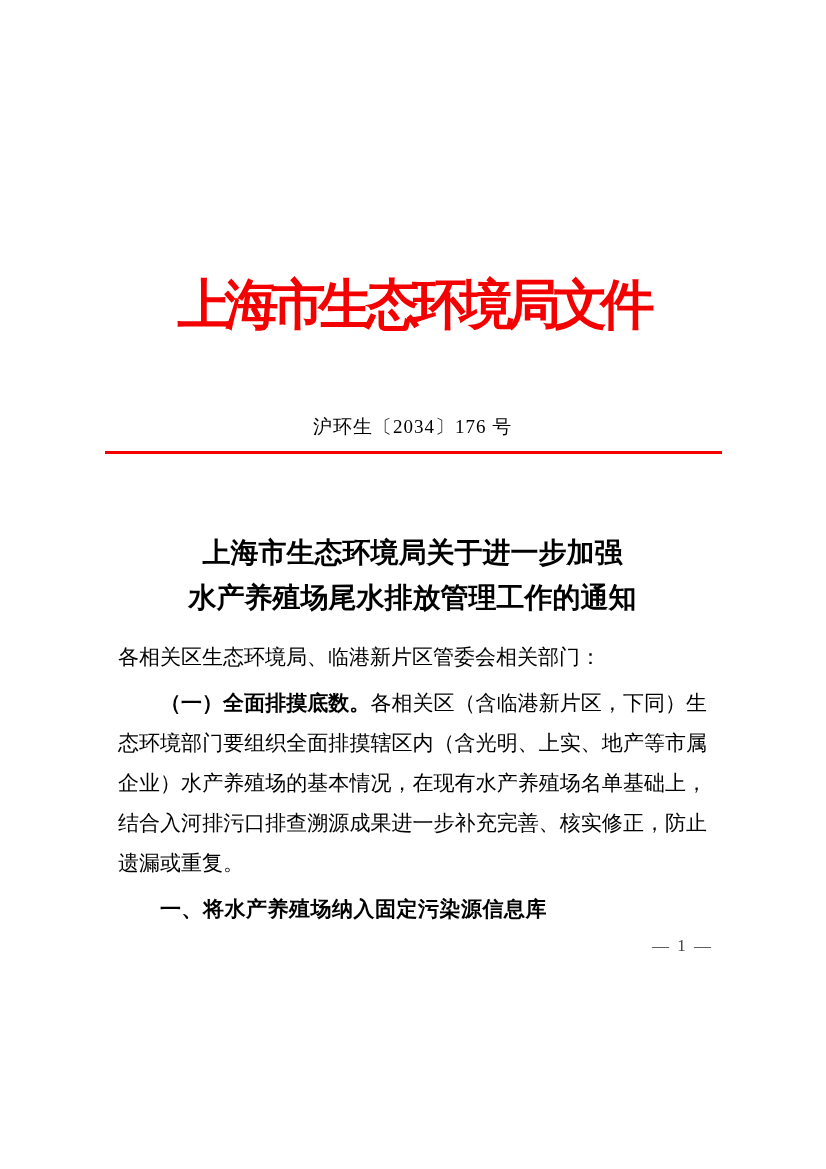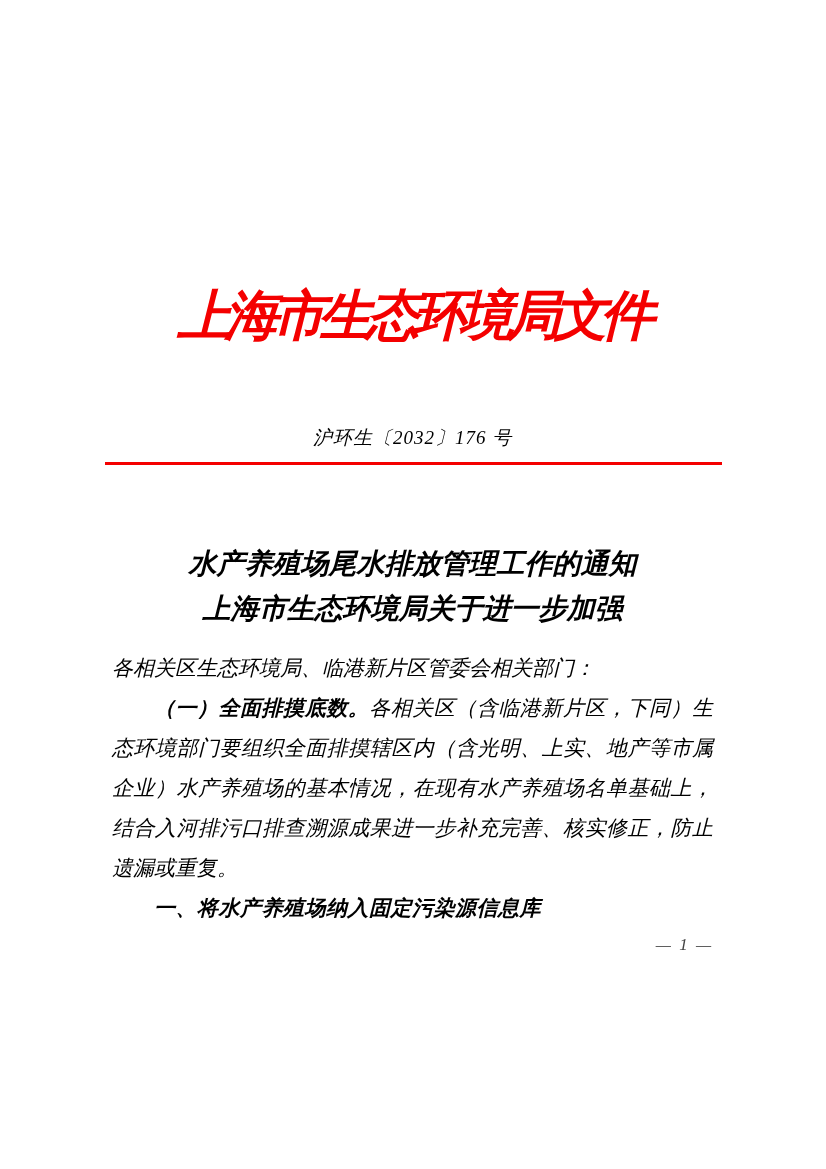--- a/index.html
+++ b/index.html
@@ -9,22 +9,21 @@
   }
   .page {
     position: relative;
     width: 826px;
     height: 1169px;
     background: #ffffff;
     overflow: hidden;
     font-family: "Liberation Serif", serif;
     color: #000000;
     box-sizing: border-box;
-    padding: 12px 113px 0 112px;
-    font-style: italic;
+    padding: 1px 113px 0 112px;
   }
   .agency-title {
     margin-top: 272px;
     text-align: center;
     color: #f40000;
     font-size: 54px;
     line-height: 64px;
     font-weight: 700;
     letter-spacing: -7px;
     white-space: nowrap;
@@ -57,21 +56,21 @@
     display: block;
   }
   .body-text {
     margin-top: 17px;
     font-size: 21px;
     line-height: 40px;
     text-align: justify;
     font-family: "Liberation Serif", serif;
   }
   .body-text p {
-    margin: 0;
+    margin: 6px;
     padding: 0;
   }
   .indent {
     text-indent: 2em;
   }
   .section-heading {
     font-weight: 700;
     font-family: "Liberation Sans", sans-serif;
     letter-spacing: 0.5px;
   }
@@ -88,27 +87,27 @@
     font-family: "Liberation Serif", serif;
   }
 </style>
 </head>
 <body>
 
 <div class="page">
 
   <div class="agency-title">上海市生态环境局文件</div>
 
-  <div class="doc-number">沪环生〔2032〕176 号</div>
+  <div class="doc-number">沪环生〔2034〕176 号</div>
 
   <div class="red-divider"></div>
 
   <h1 class="doc-title">
+    <span class="title-line">上海市生态环境局关于进一步加强</span>
     <span class="title-line">水产养殖场尾水排放管理工作的通知</span>
-    <span class="title-line">上海市生态环境局关于进一步加强</span>
   </h1>
 
   <div class="body-text">
     <p class="salutation">各相关区生态环境局、临港新片区管委会相关部门：</p>
 
 
     <p class="indent"><span class="item-lead">（一）全面排摸底数。</span><span>各相关区（含临港新片区，下同）生态环境部门要组织全面排摸辖区内（含光明、上实、地产等市属企业）水产养殖场的基本情况，在现有水产养殖场名单基础上，结合入河排污口排查溯源成果进一步补充完善、核实修正，防止遗漏或重复。</span></p>
 
     <p class="indent section-heading">一、将水产养殖场纳入固定污染源信息库</p>
   </div>

